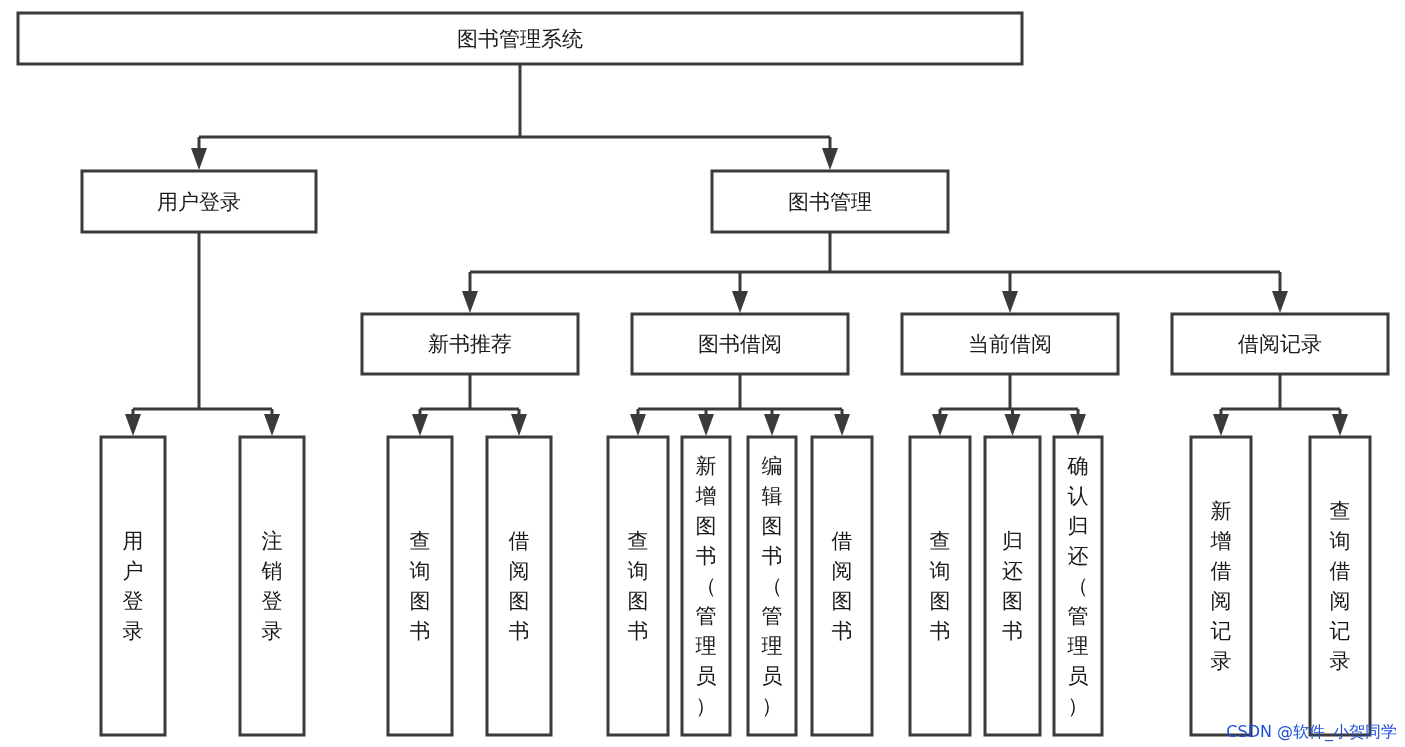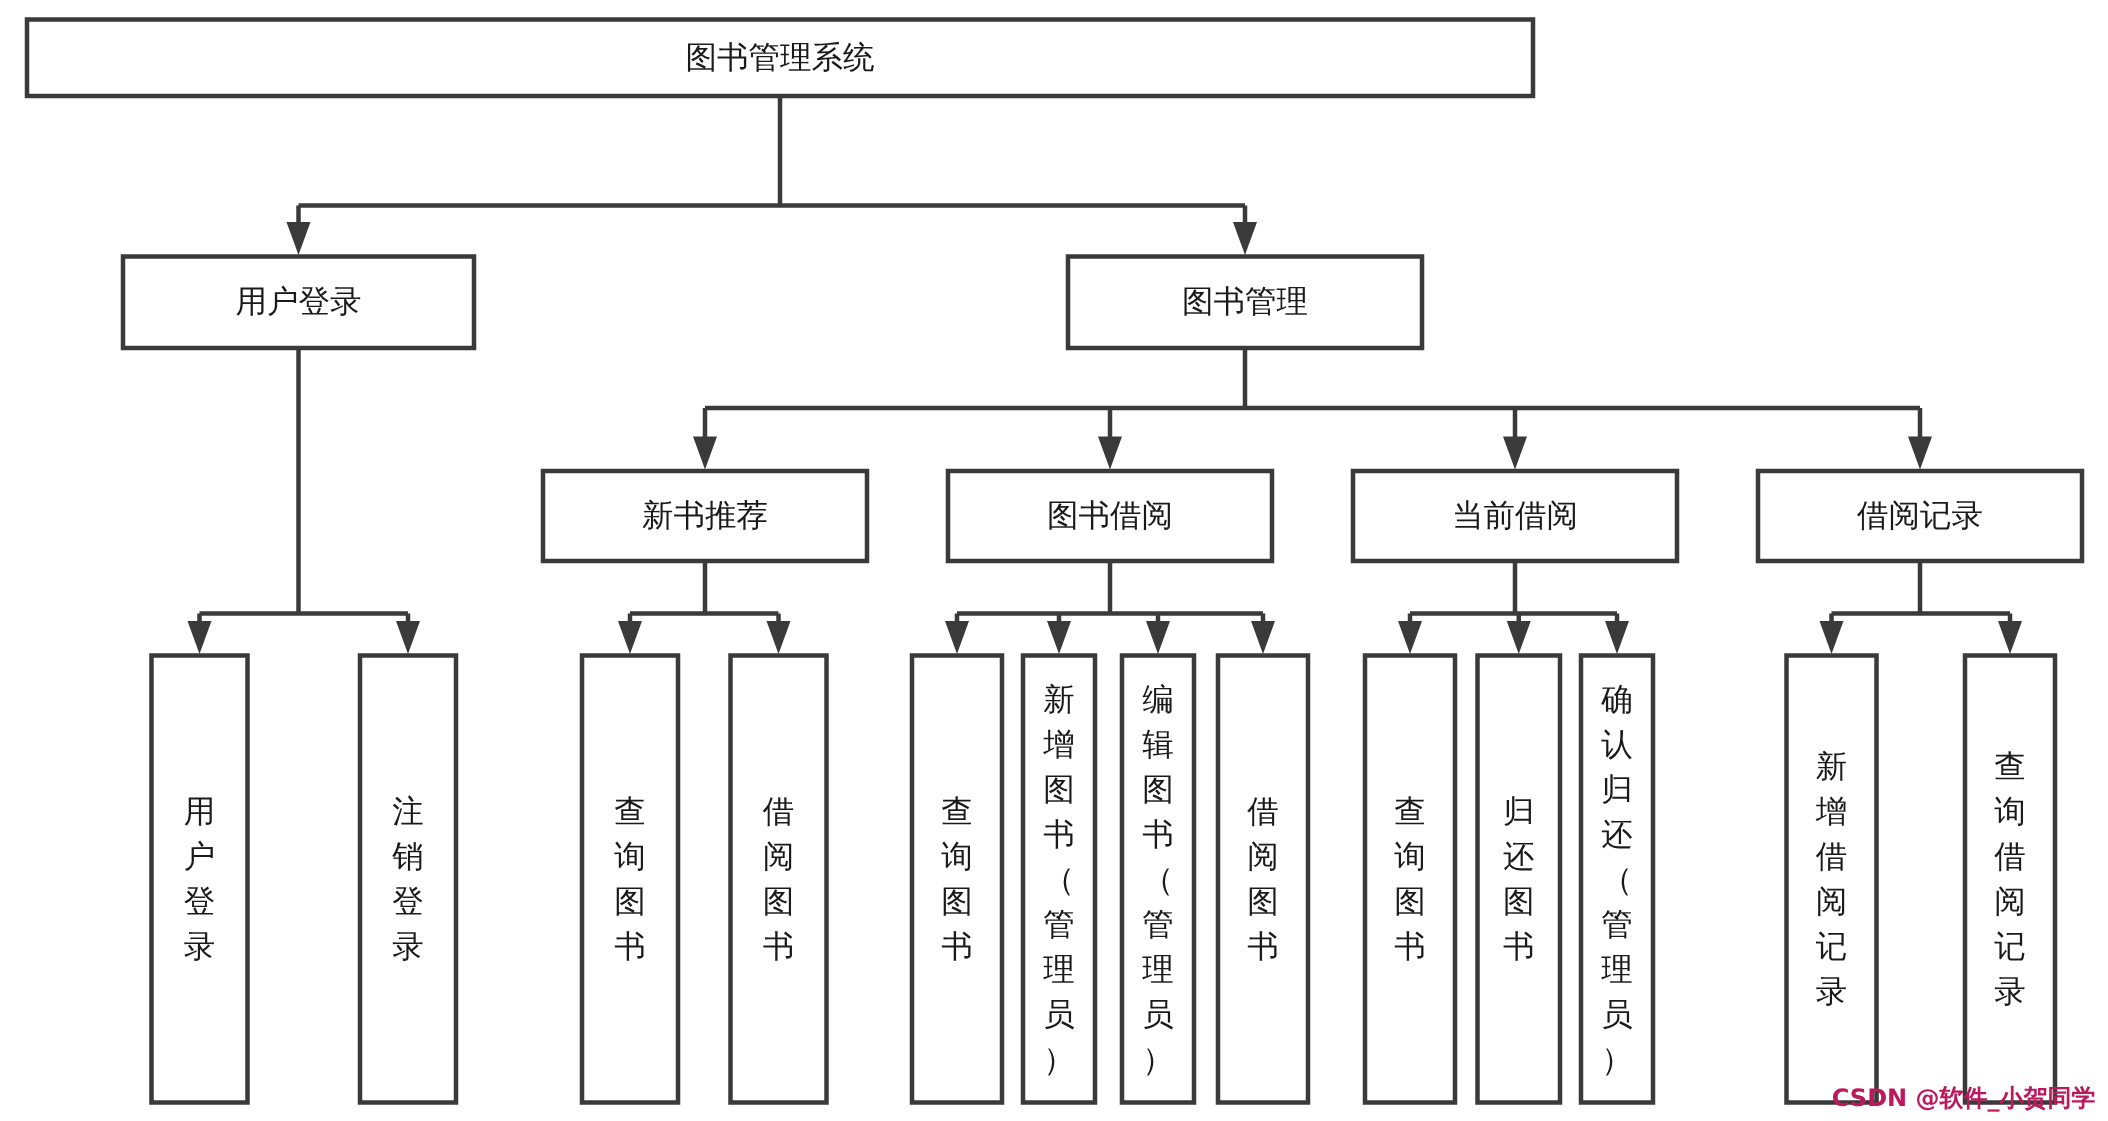--- a/index.html
+++ b/index.html
@@ -52,25 +52,24 @@
     font-size: 21px;
     fill: #1a1a1a;
     text-anchor: middle;
   }
   .watermark {
     position: absolute;
     right: 8px;
     bottom: 4px;
     font-family: "DejaVu Sans", "Liberation Sans", sans-serif;
     font-size: 16px;
-    color: #be185d;
+    color: #1d4ed8;
     white-space: nowrap;
     pointer-events: none;
     user-select: none;
-    font-weight: bold;
   }
 </style>
 </head>
 <body>
 
 <div id="diagram-root">
   <svg class="diagram-canvas" viewBox="0 0 1405 747">
     <g id="connectors">
         <path d="M 520 64 L 520 137" class="connector"></path>
         <path d="M 199 137 L 830 137" class="connector"></path>

